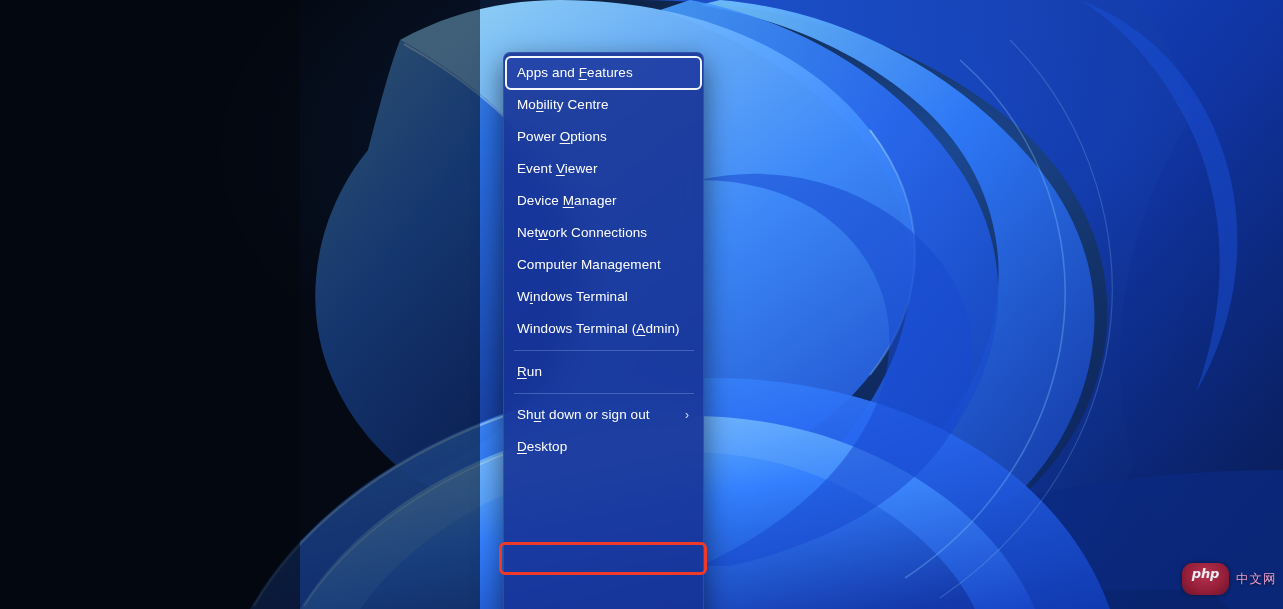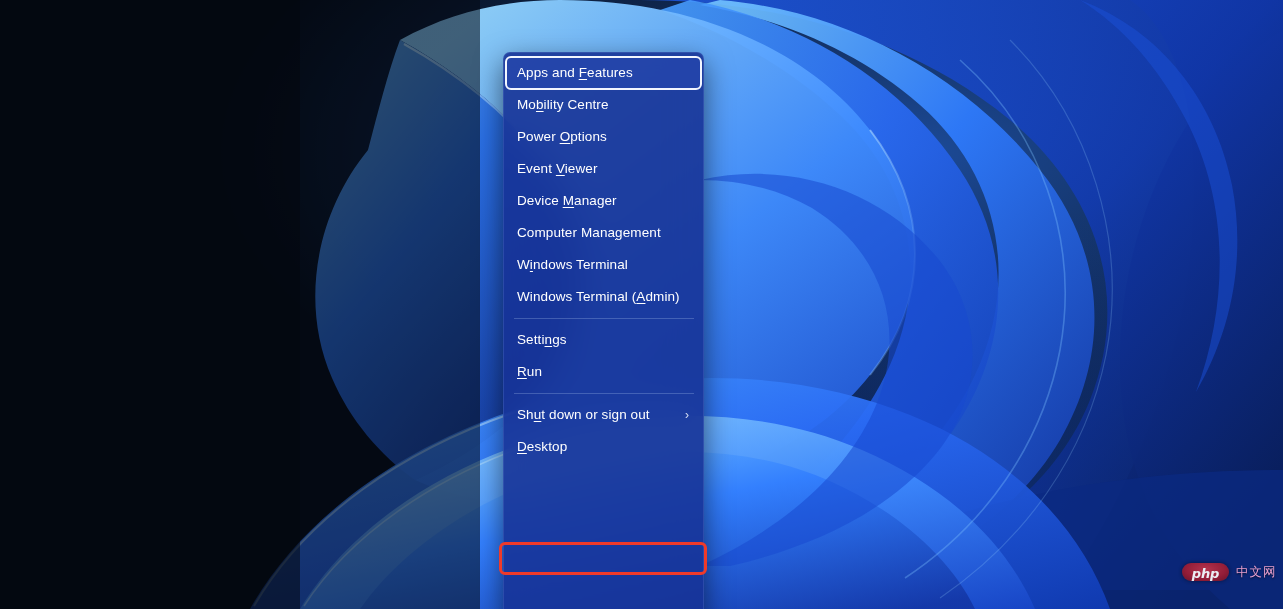--- a/index.html
+++ b/index.html
@@ -121,21 +121,21 @@
     position: absolute;
     left: 1182px;
     top: 563px;
     display: flex;
     align-items: center;
     gap: 7px;
     opacity: 0.92;
   }
   .wm-badge {
     width: 47px;
-    height: 18px;
+    height: 32px;
     border-radius: 11px;
     background: radial-gradient(ellipse at 50% 35%, #c4354a 0%, #a01d33 60%, #6e1226 100%);
     color: #ffffff;
     font-family: "DejaVu Sans", sans-serif;
     font-size: 13px;
     font-style: italic;
     font-weight: bold;
     line-height: 21px;
     text-align: center;
     letter-spacing: -0.2px;
@@ -264,34 +264,34 @@
           <div class="menu-item">
             <span class="label">Power <u>O</u>ptions</span>
           </div>
           <div class="menu-item">
             <span class="label">Event <u>V</u>iewer</span>
           </div>
           <div class="menu-item">
             <span class="label">Device <u>M</u>anager</span>
           </div>
           <div class="menu-item">
+            <span class="label">Net<u>w</u>ork Connections</span>
+          </div>
+          <div class="menu-item">
             <span class="label">Computer Mana<u>g</u>ement</span>
           </div>
           <div class="menu-item">
             <span class="label">W<u>i</u>ndows Terminal</span>
           </div>
           <div class="menu-item">
             <span class="label">Windows Terminal (<u>A</u>dmin)</span>
           </div>
         </div>
         <div class="separator"></div>
         <div class="menu-section">
-          <div class="menu-item">
-            <span class="label">Setti<u>n</u>gs</span>
-          </div>
           <div class="menu-item">
             <span class="label"><u>R</u>un</span>
           </div>
         </div>
         <div class="separator"></div>
         <div class="menu-section">
           <div class="menu-item">
             <span class="label">Sh<u>u</u>t down or sign out</span>
             <span class="chev">›</span>
           </div>

